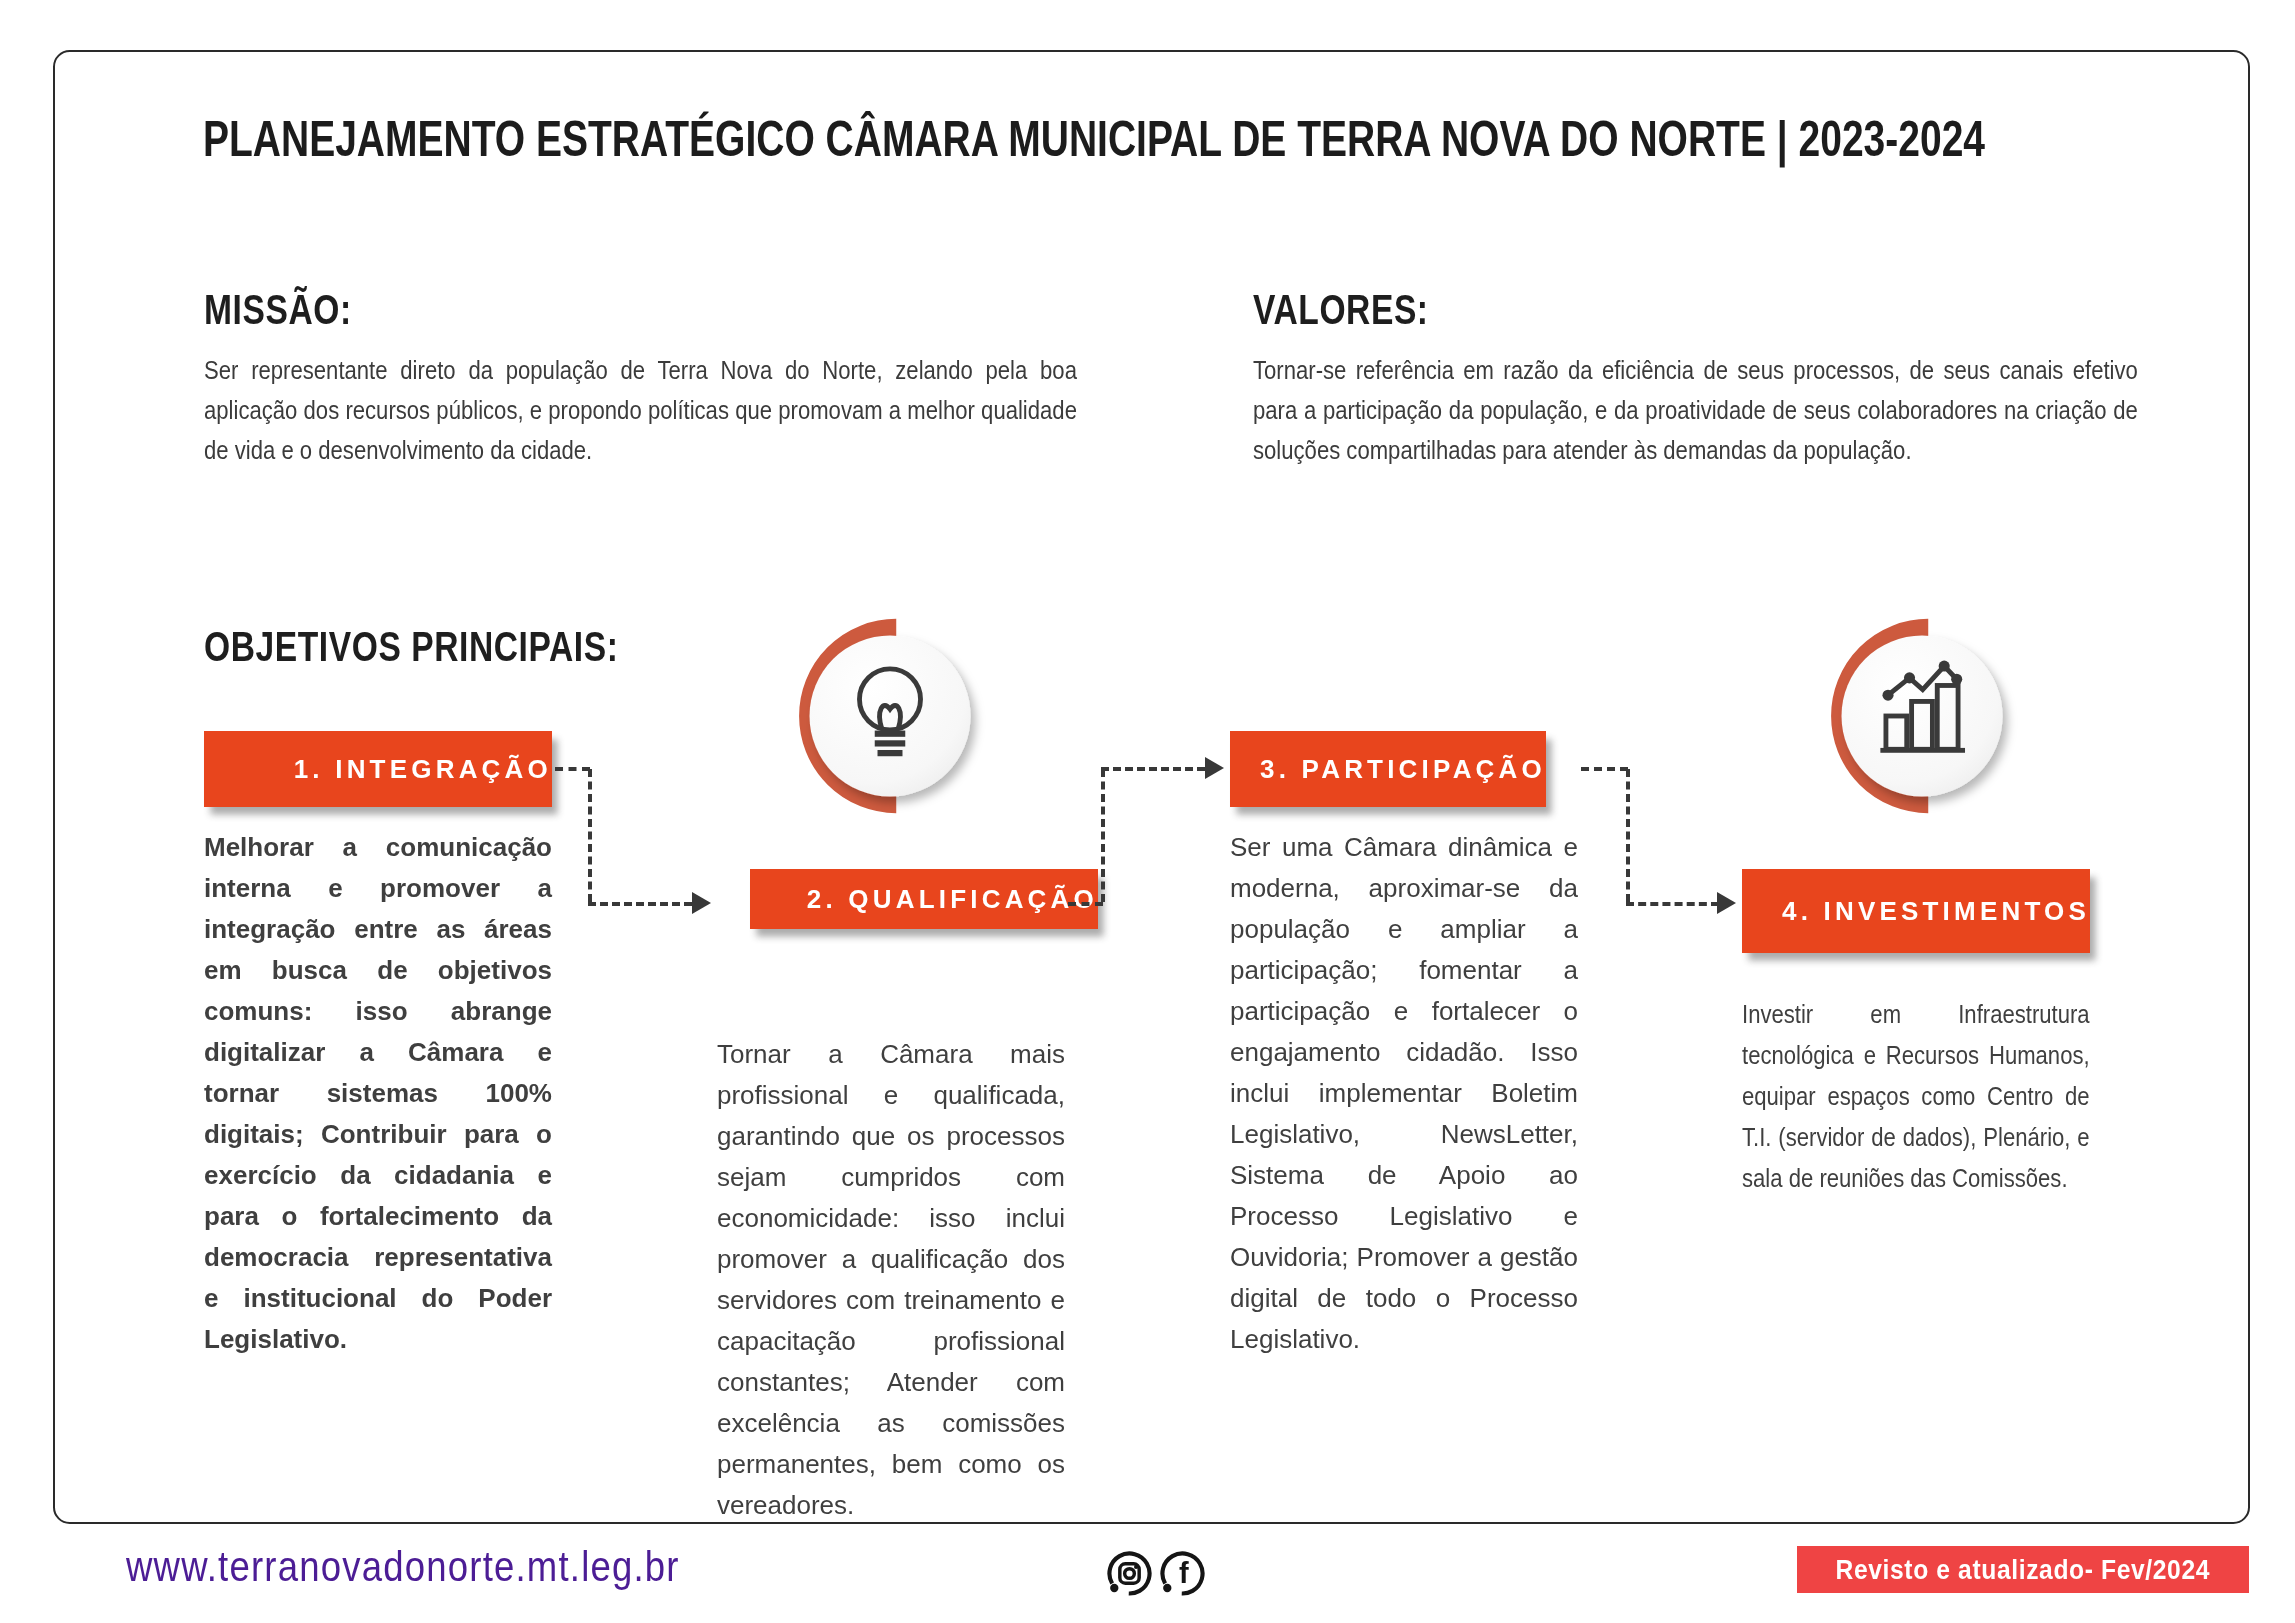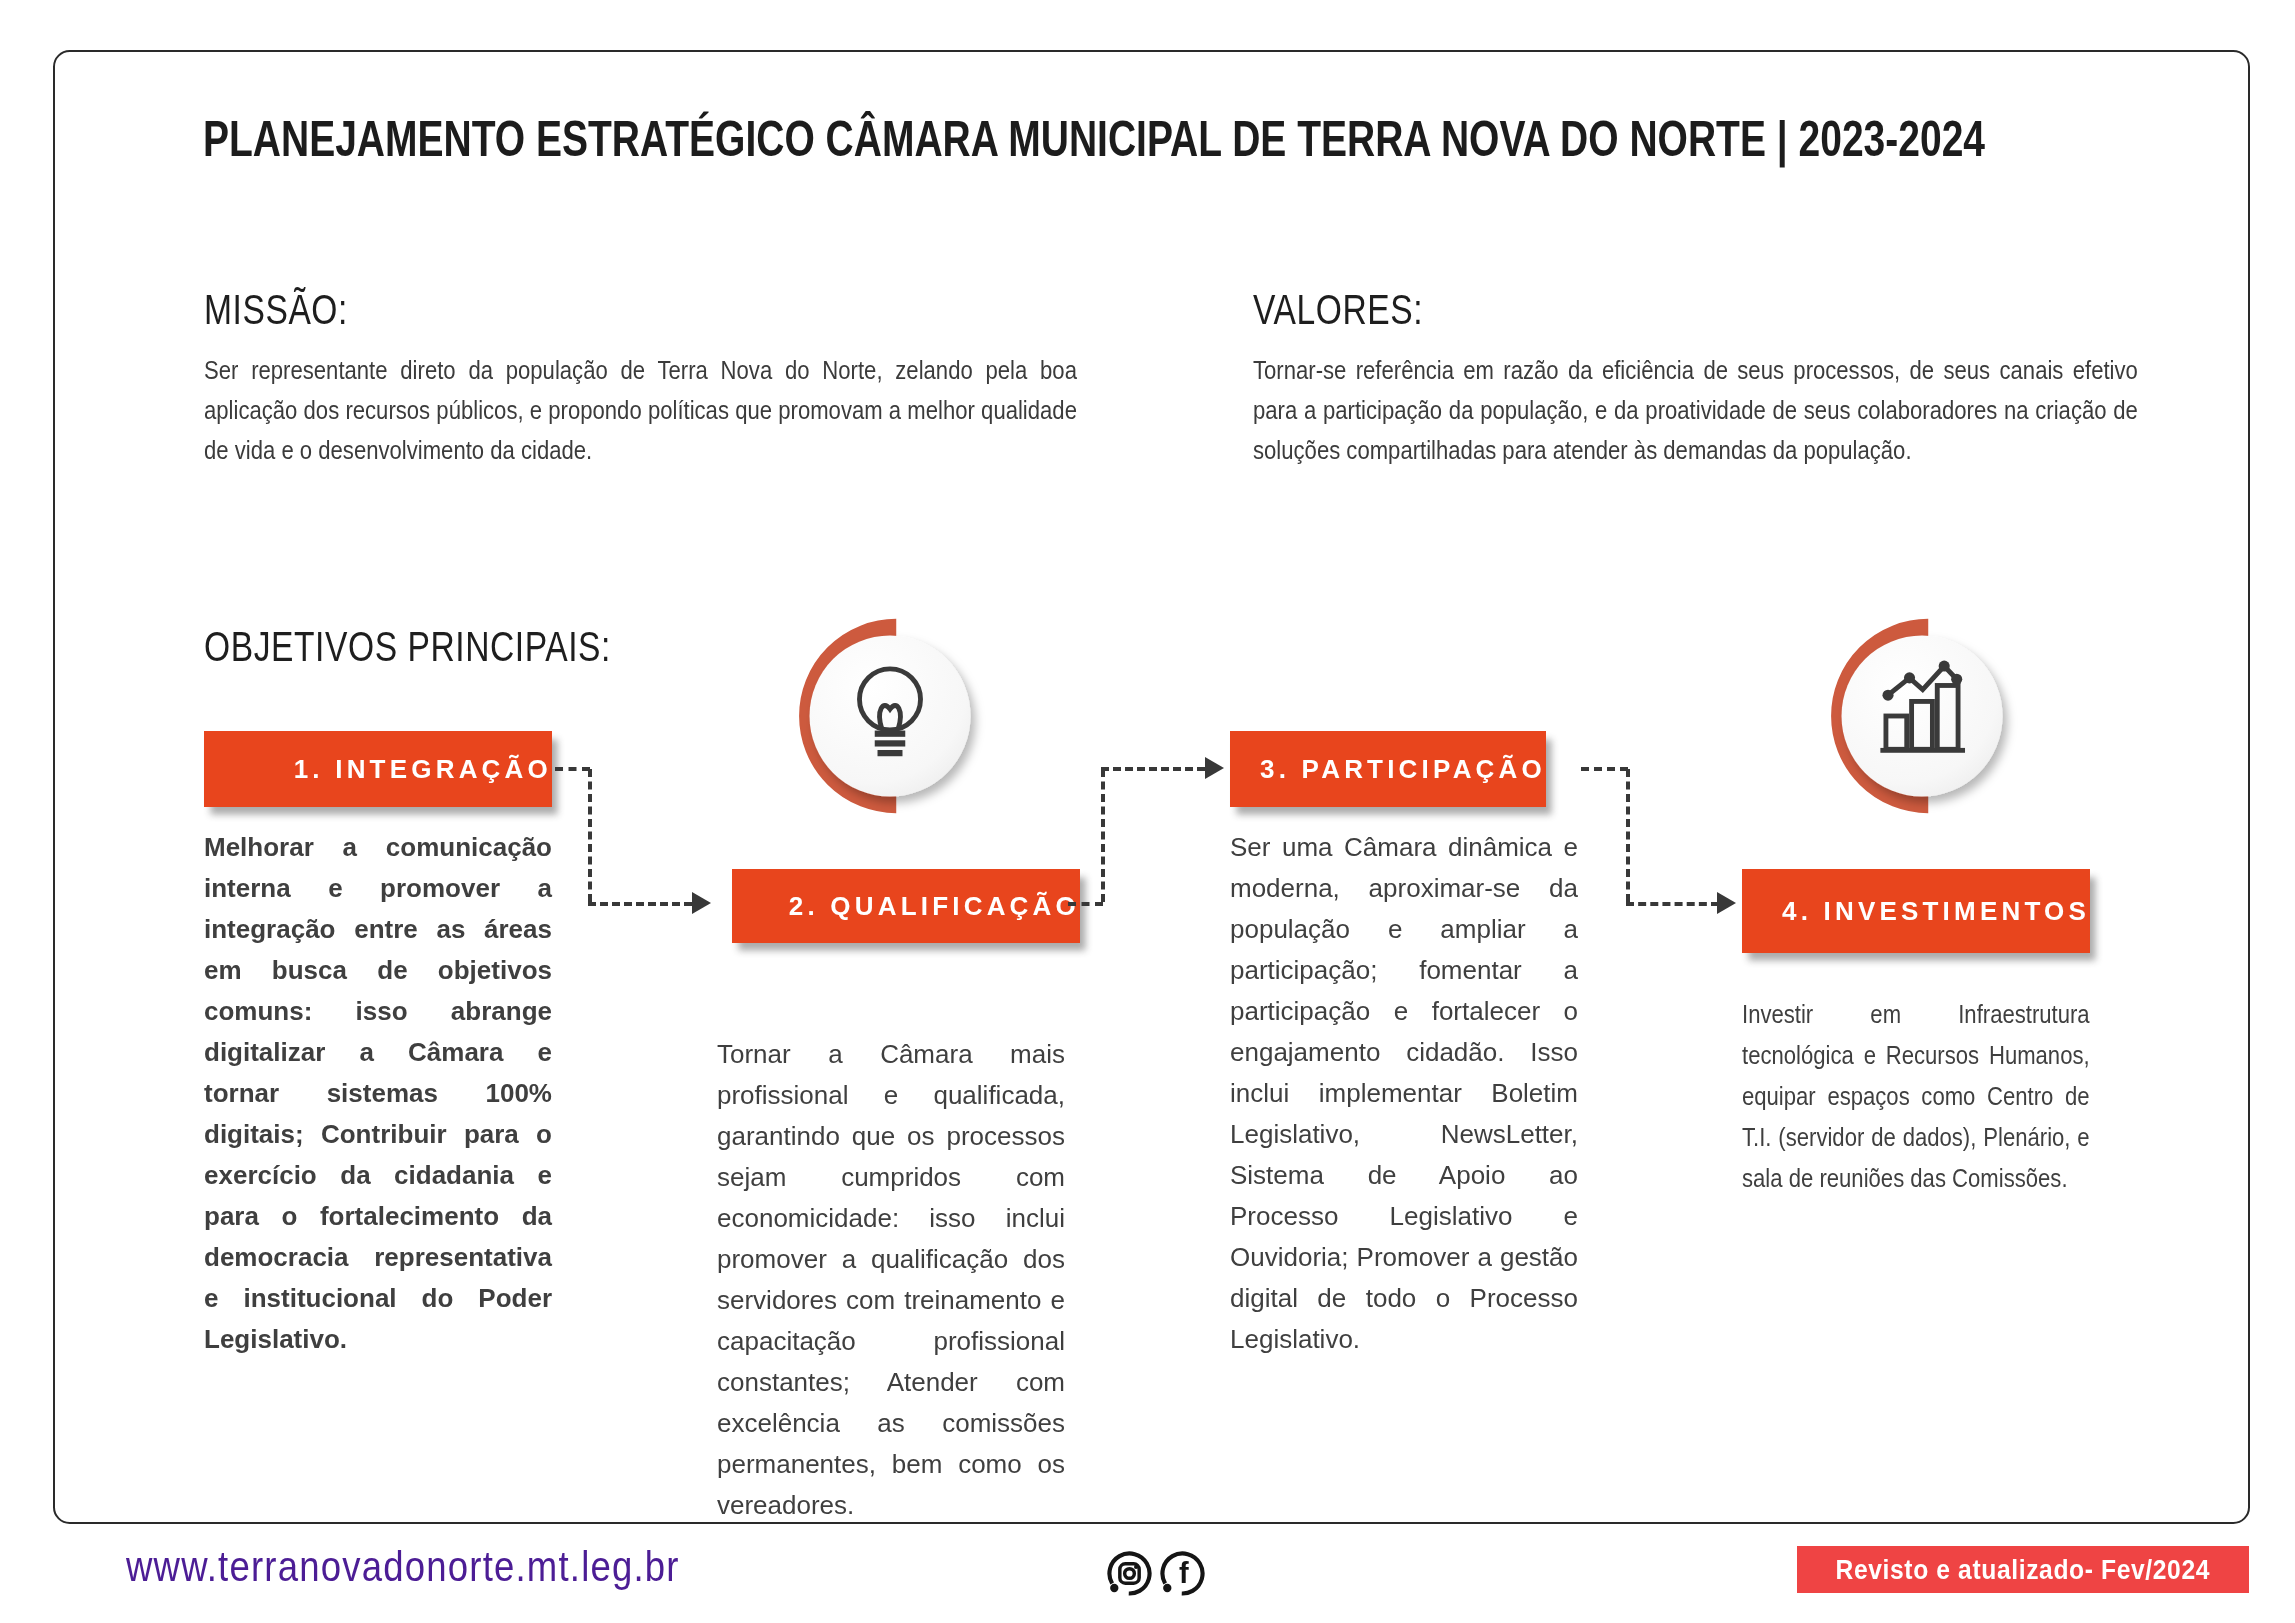--- a/index.html
+++ b/index.html
@@ -10,21 +10,21 @@
   .card{
     position:absolute;left:53px;top:50px;width:2193px;height:1470px;
     border:2.1px solid #2a2a2a;border-radius:16.7px;background:#ffffff;
   }
   .cond{display:inline-block;transform-origin:left top;white-space:nowrap;}
   .title{
     position:absolute;left:203px;top:110px;font-size:50px;font-weight:bold;color:#1c1c1c;
   }
   .title .cond{transform:scaleX(0.78);}
   .sec-head{
-    position:absolute;font-size:42px;font-weight:normal;color:#1e1e1e;letter-spacing:0.7px;
+    position:absolute;font-size:42px;font-weight:bold;color:#1e1e1e;letter-spacing:0.7px;
   }
   .sec-head .cond{transform:scaleX(0.80);}
   .para{
     position:absolute;font-size:26px;line-height:40px;color:#3b3b3b;text-align:justify;
   }
   .para.condblock{transform:scaleX(0.85);transform-origin:left top;}
   .colpara{
     position:absolute;font-size:26px;line-height:41px;color:#3f3f3f;text-align:justify;width:348px;
   }
   .obox{
@@ -65,21 +65,21 @@
 <div class="para condblock" style="left:204px;top:350px;width:1027px;">Ser representante direto da população de Terra Nova do Norte, zelando pela boa aplicação dos recursos públicos, e propondo políticas que promovam a melhor qualidade de vida e o desenvolvimento da cidade.</div>
 
 <div class="sec-head" style="left:1253px;top:286px;"><span class="cond">VALORES:</span></div>
 <div class="para condblock" style="left:1253px;top:350px;width:1041px;">Tornar-se referência em razão da eficiência de seus processos, de seus canais efetivo para a participação da população, e da proatividade de seus colaboradores na criação de soluções compartilhadas para atender às demandas da população.</div>
 
 <div class="sec-head" style="left:204px;top:623px;"><span class="cond">OBJETIVOS PRINCIPAIS:</span></div>
 
 <div class="obox" style="left:204px;top:731px;width:348px;height:76px;">
     <span>1. INTEGRAÇÃO</span>
   </div>
-<div class="obox" style="left:732px;top:869px;width:348px;height:74px;">
+<div class="obox" style="left:750px;top:869px;width:348px;height:60px;">
     <span>2. QUALIFICAÇÃO</span>
   </div>
 <div class="obox" style="left:1230px;top:731px;width:316px;height:76px;">
     <span>3. PARTICIPAÇÃO</span>
   </div>
 <div class="obox" style="left:1742px;top:869px;width:348px;height:84px;">
     <span>4. INVESTIMENTOS</span>
   </div>
 
 <div class="colpara" style="left:204px;top:827px;font-weight:bold;">Melhorar a comunicação interna e promover a integração entre as áreas em busca de objetivos comuns: isso abrange digitalizar a Câmara e tornar sistemas 100% digitais; Contribuir para o exercício da cidadania e para o fortalecimento da democracia representativa e institucional do Poder Legislativo.</div>

